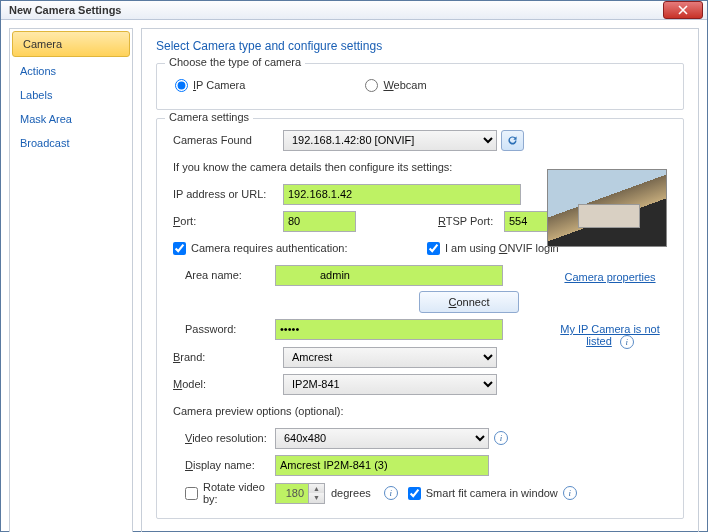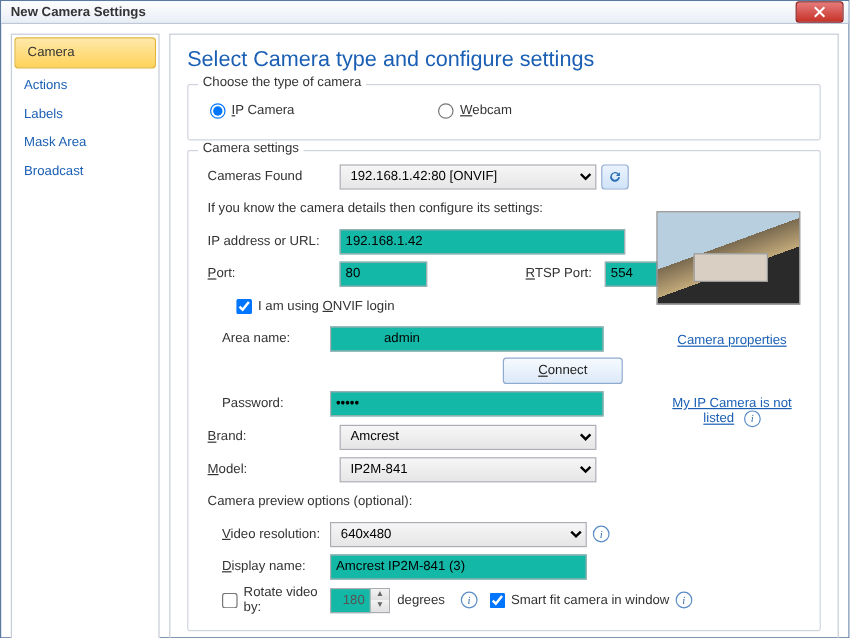--- a/index.html
+++ b/index.html
@@ -8,31 +8,31 @@
 .titlebar { height: 26px; background: linear-gradient(#fdfdfe, #e9eef6); display: flex; align-items: center; border-bottom: 1px solid #bcc7d8; }
 .titlebar .title { padding-left: 8px; color: #333; font-weight: bold; }
 .titlebar .spacer { flex: 1; }
 .closebtn { width: 40px; height: 18px; margin-right: 4px; background: linear-gradient(#e57b7b,#c83228); border: 1px solid #8b1f1f; border-radius: 3px; color: #fff; display: flex; align-items: center; justify-content: center; }
 .closebtn svg { width: 10px; height: 10px; }
 .body { flex: 1; display: flex; padding: 8px; gap: 8px; }
 .sidebar { width: 124px; border: 1px solid #c7ced8; background: #fff; }
 .sidebar-item { padding: 6px 10px; color: #1a5fb4; cursor: pointer; }
 .sidebar-item.sel { background: linear-gradient(#ffe9aa,#ffd25a); border: 1px solid #e0b63b; margin: 2px; border-radius: 3px; color: #333; }
 .main { flex: 1; border: 1px solid #c7ced8; padding: 10px 14px 6px 14px; overflow: hidden; }
-.h1 { color: #1a5fb4; font-size: 18px; margin-bottom: 10px; }
+.h1 { color: #1a5fb4; font-size: 12px; margin-bottom: 10px; }
 .groupbox { position: relative; border: 1px solid #d0d5dd; border-radius: 2px; padding: 10px 10px 8px 10px; margin-bottom: 8px; }
 .groupbox > .legend { position: absolute; top: -8px; left: 8px; background: #fff; padding: 0 4px; color: #333; }
 .row { display: flex; align-items: center; margin-bottom: 5px; min-height: 22px; }
 .radio, .check { display: flex; align-items: center; gap: 5px; }
 .radio input, .check input { margin: 0; }
 .lbl { color: #333; }
 .lbl u { text-decoration: underline; }
 .colLabel { width: 116px; padding-left: 6px; }
 .colLabel2 { width: 108px; padding-left: 18px; }
-select, input[type=text], input[type=password] { height: 21px; border: 1px solid #abadb3; padding: 0 4px; background: #14b8a6; }
+select, input[type=text], input[type=password] { height: 21px; border: 1px solid #abadb3; padding: 0 4px; background: #bef264; }
 select { background: linear-gradient(#f6f6f6,#e6e6e6); }
 .btnIcon { width: 23px; height: 21px; border: 1px solid #8faad0; border-radius: 3px; background: linear-gradient(#eaf3fd,#cfe3f8); display: flex; align-items: center; justify-content: center; margin-left: 4px; }
 .info { width: 14px; height: 14px; border-radius: 50%; border: 1px solid #5a8cc7; color: #3a6fab; display: inline-flex; align-items: center; justify-content: center; font-size: 9px; margin-left: 5px; font-style: italic; font-family: Georgia, serif; }
 .previewImg { width: 120px; height: 78px; background: linear-gradient(160deg,#b8cfe0 0%, #b8cfe0 40%, #7a6a50 40%, #c2a97a 60%, #2a2a2a 60%, #2a2a2a 100%); border: 1px solid #888; position: relative; }
 .previewImg::after { content:""; position:absolute; left:30px; top:34px; width:60px; height:22px; background:#d9d0c3; border:1px solid #999; }
 .linkline { text-align: center; margin-top: 24px; }
 a.link { color: #1a5fb4; text-decoration: underline; cursor: pointer; }
 .wbtn { height: 22px; min-width: 90px; border: 1px solid #8faad0; border-radius: 3px; background: linear-gradient(#f6faff,#dce9f8); color: #222; }
 .wbtn:disabled { color: #999; border-color:#c7ced8; background:#f2f2f2; }
 .spin { display:flex; }
@@ -106,20 +106,24 @@
         <div class="row">
           <span class="colLabel lbl"><u>P</u>ort:</span>
           <input type="text" style="width: 73px;" value="80">
           <span style="width:82px"></span>
           <span class="lbl" style="width:66px"><u>R</u>TSP Port:</span>
           <input type="text" style="width: 44px;" value="554">
           <span class="info">i</span>
         </div>
 
         <div class="row">
+          <label class="check" style="padding-left:6px; width:230px;">
+            <input type="checkbox" checked="" style="">
+            <span class="lbl">Camera requires authentication:</span>
+          </label>
           <label class="check" style="margin-left:30px;">
             <input type="checkbox" checked="" style="">
             <span class="lbl">I am using <u>O</u>NVIF login</span>
           </label>
         </div>
 
         <div class="row">
           <span class="colLabel2 lbl">Area name:</span>
           <input type="text" style="width: 228px; padding-left: 44px;" value="admin">
         </div>

